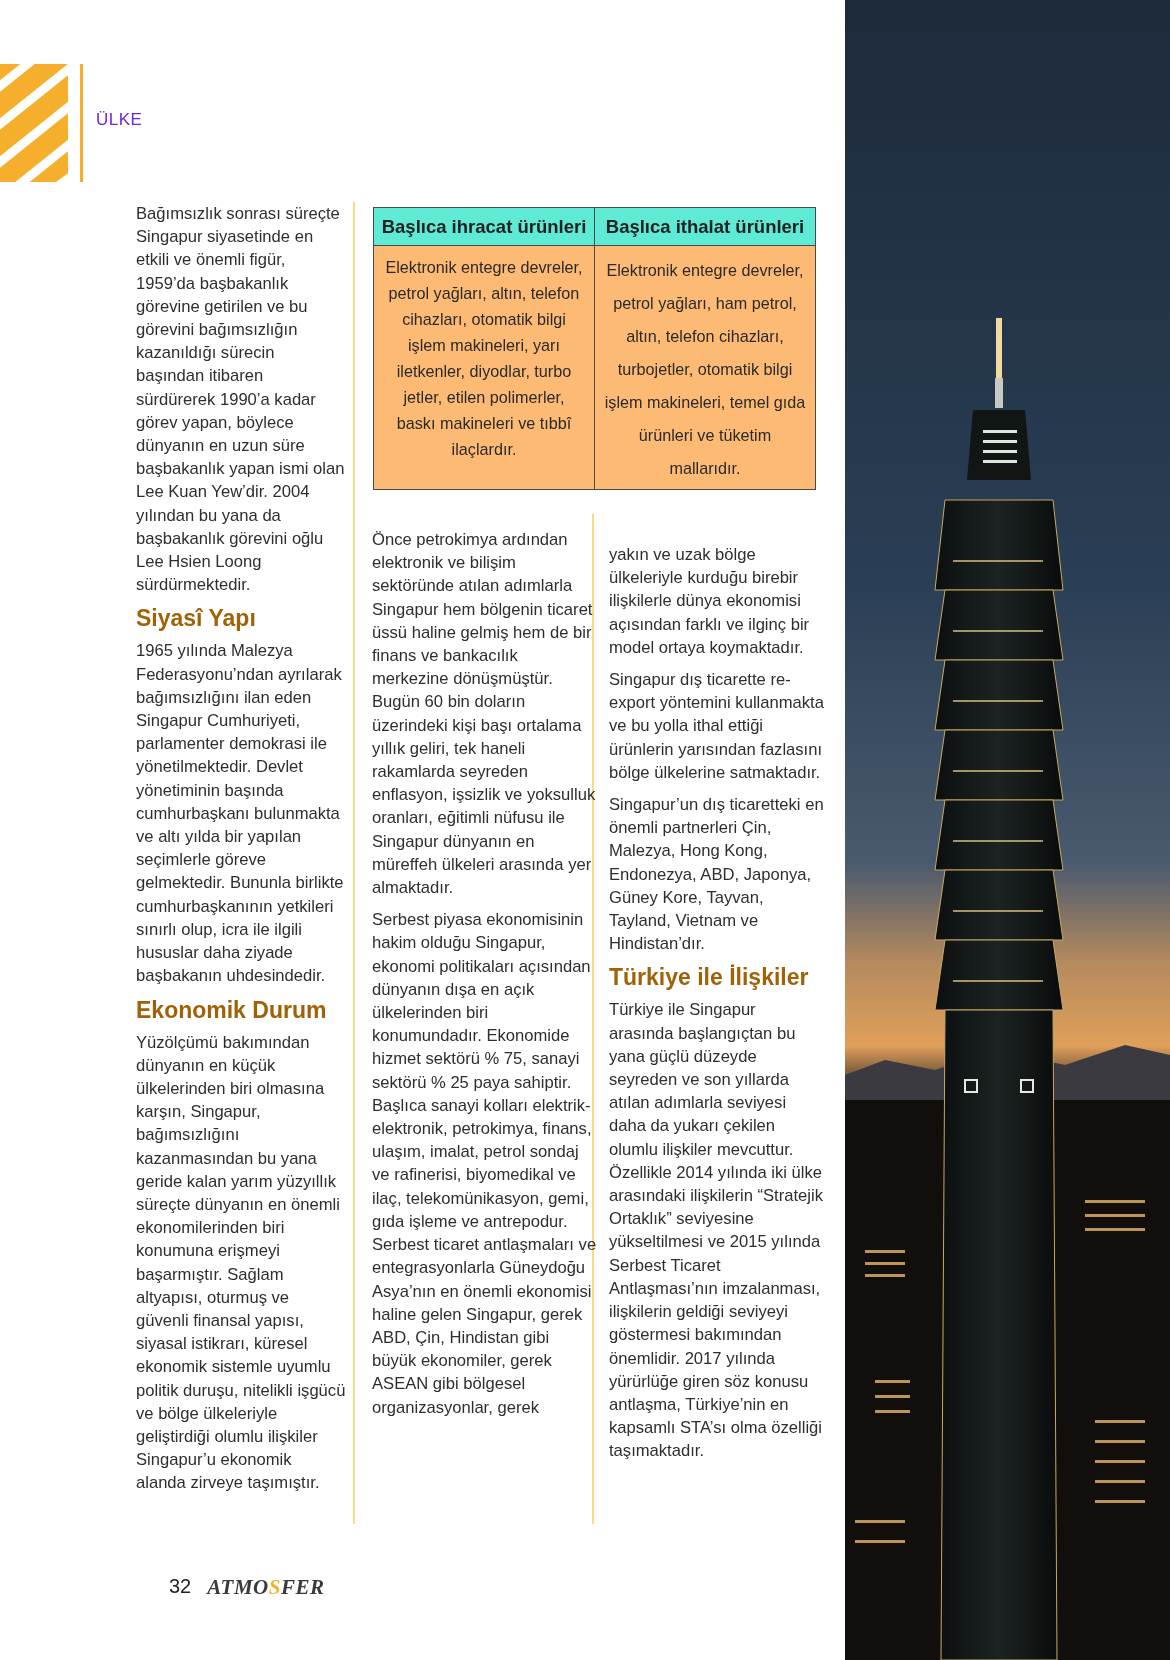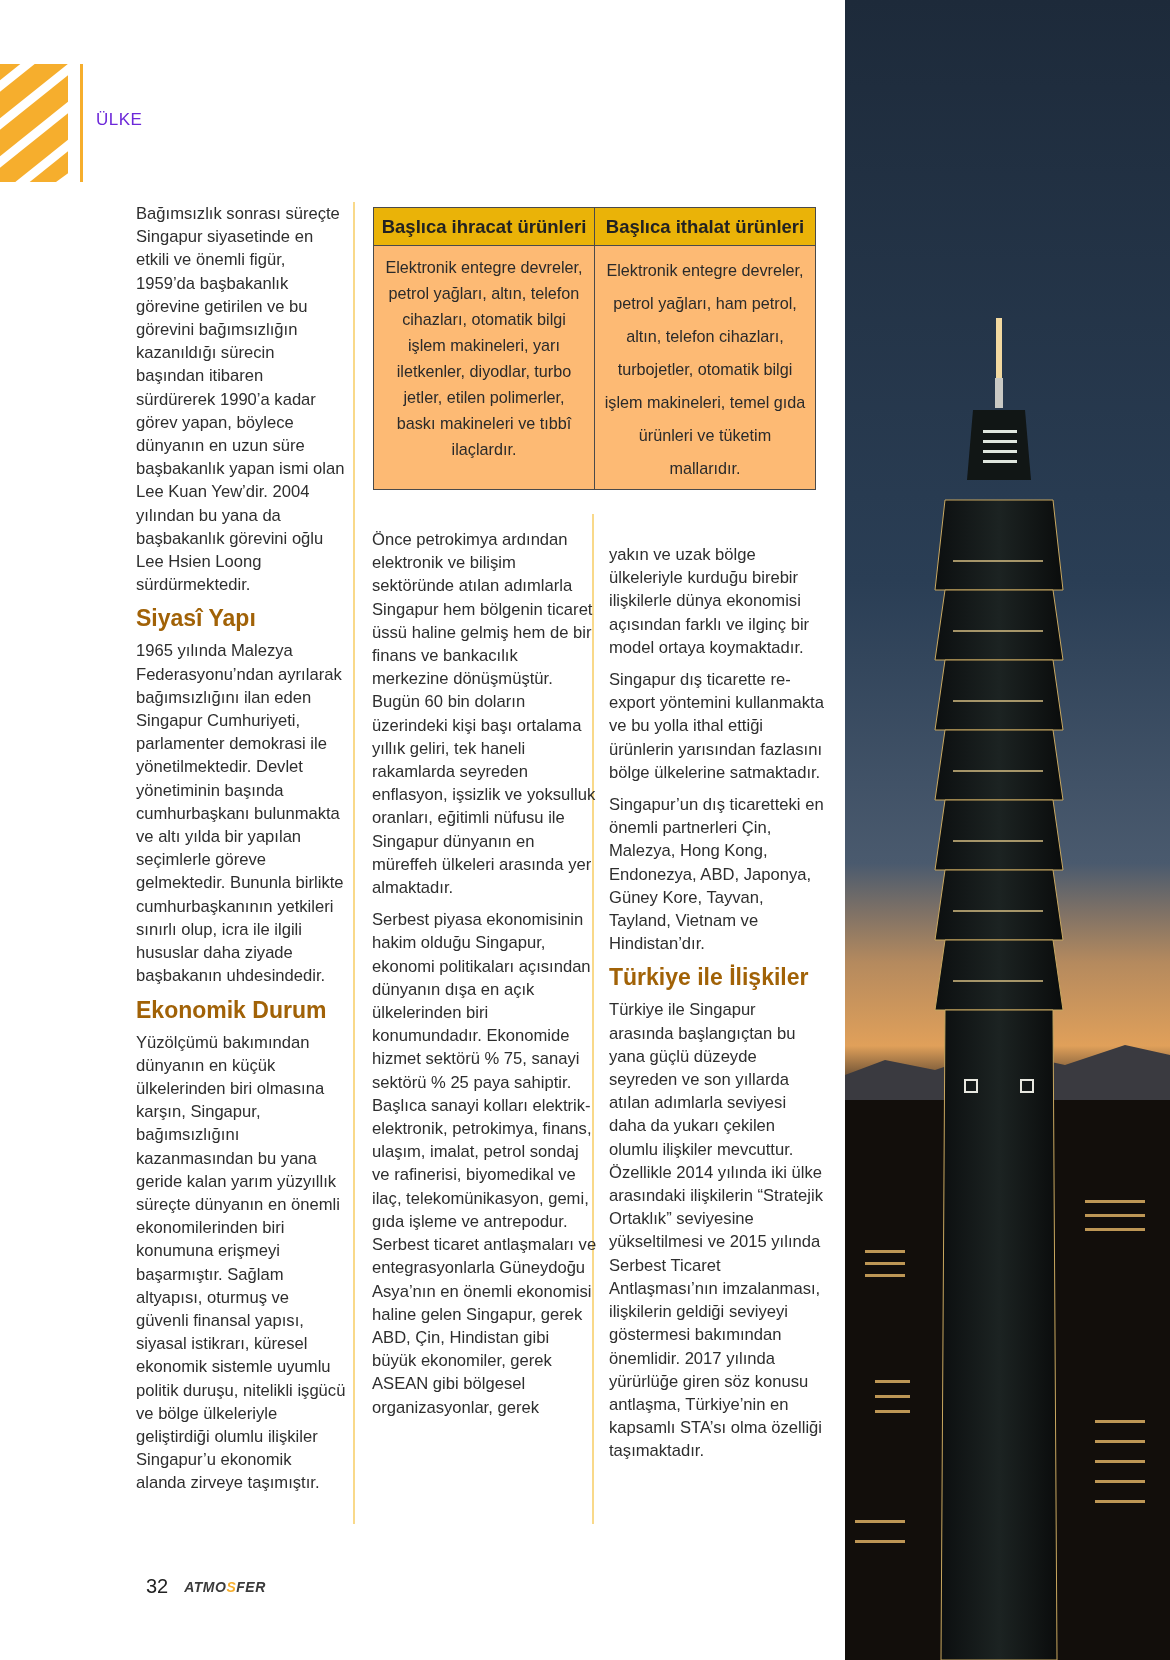--- a/index.html
+++ b/index.html
@@ -15,29 +15,29 @@
   .col1 { left:136px; top:202px; width:210px; }
   .col2 { left:372px; top:528px; width:225px; }
   .col3 { left:609px; top:543px; width:215px; }
 
   .rule { position:absolute; width:2px; background:#f9d98a; }
   .rule1 { left:353px; top:202px; height:1322px; }
   .rule2 { left:592px; top:514px; height:1010px; }
 
   table.trade { position:absolute; left:373px; top:207px; width:443px; border-collapse:collapse;
                 font-size:16.2px; line-height:26px; color:#2a2a2a; }
-  table.trade th { background:#eab308; border:1.5px solid #4a4a4a; font-size:18.5px; line-height:25px;
+  table.trade th { background:#5eead4; border:1.5px solid #4a4a4a; font-size:18.5px; line-height:25px;
                    font-weight:bold; padding:6px 4px; color:#222; width:50%; }
   table.trade td { background:#fdba74; border:1.5px solid #4a4a4a; text-align:center; vertical-align:top;
                    padding:8px 8px 4px 8px; white-space:pre-line; }
   table.trade td.imp { line-height:33px; }
 
-  .footer { position:absolute; left:146px; top:1575px; display:flex; align-items:center; }
+  .footer { position:absolute; left:169px; top:1575px; display:flex; align-items:flex-start; }
   .page-num { font-size:20px; color:#222; margin-right:16px; }
-  .logo { font-size:14px; font-weight:bold; font-style:italic; color:#3a3a3a; letter-spacing:0.5px; }
+  .logo { font-size:21px; font-weight:bold; font-style:italic; color:#3a3a3a; letter-spacing:0.5px;font-family:Liberation Serif, serif; }
   .logo .accent { color:#f6ae2d; }
 
   .photo { position:absolute; left:845px; top:0; width:325px; height:1660px; overflow:hidden; }
 </style>
 </head>
 <body>
 
 <div class="stripes">
   <svg width="68" height="118" viewBox="0 0 68 118">
     <rect x="0" y="0" width="68" height="118" fill="#f6ae2d"></rect>

